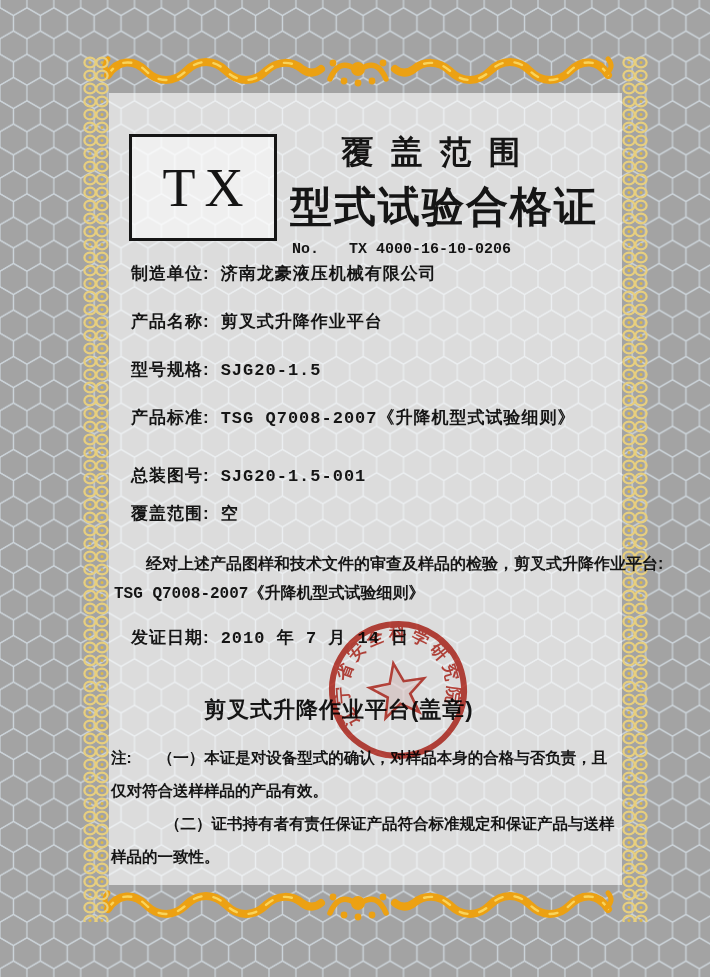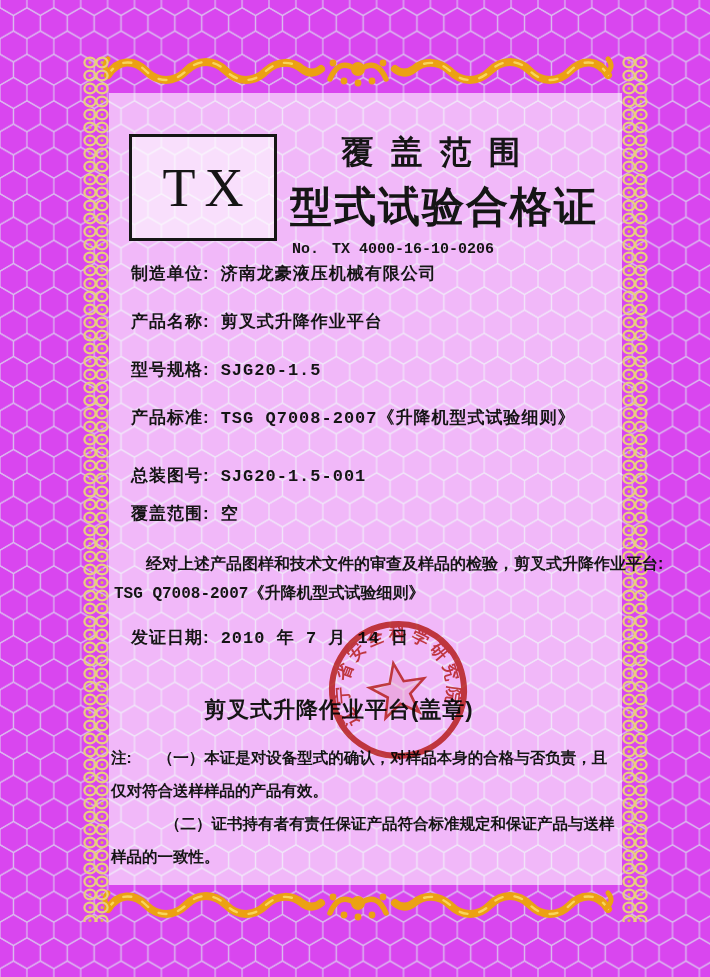--- a/index.html
+++ b/index.html
@@ -1,38 +1,38 @@
 <!DOCTYPE html>
 <html><head>
 <meta charset="utf-8">
 <style>
   html,body{margin:0;padding:0;}
   body{background:#ffffff;}
-  .page{position:relative;width:710px;height:977px;background:#d946ef;overflow:hidden;
+  .page{position:relative;width:710px;height:977px;background:#a3a3a3;overflow:hidden;
         color:#151515;font-family:"Liberation Sans","DejaVu Sans",sans-serif;}
   .watermark{position:absolute;left:0;top:0;z-index:0;}
   .inner-paper{position:absolute;left:109px;top:93px;width:513px;height:792px;
         background:rgba(255,255,255,.62);z-index:1;}
   .band,.chain{position:absolute;z-index:2;}
   .band-top{left:94px;top:50px;}
   .band-bottom{left:94px;top:884px;}
   .chain-left{left:82px;top:56px;}
   .chain-right{left:621px;top:56px;}
 
   .abs{position:absolute;z-index:3;}
   .tx-badge{left:129px;top:134px;width:133px;height:101px;border:3px solid #161616;
         display:flex;align-items:center;justify-content:center;background:rgba(255,255,255,.55);
         font-family:"Liberation Serif","DejaVu Serif",serif;font-size:54px;letter-spacing:9px;padding-left:9px;}
   .title-category{left:281px;top:131px;width:300px;text-align:center;font-weight:700;
         font-size:32px;letter-spacing:17px;text-indent:17px;white-space:nowrap;}
   .title-main{left:258px;top:179px;width:340px;text-align:right;font-weight:700;
         font-size:42px;letter-spacing:2px;white-space:nowrap;}
   .cert-no{left:292px;top:241px;font-family:"Liberation Mono","DejaVu Sans Mono",monospace;
         font-weight:700;font-size:15px;white-space:nowrap;}
-  .cert-no .num{margin-left:13px;}
+  .cert-no .num{margin-left:30px;}
 
   .field{left:131px;font-size:17px;font-weight:700;white-space:nowrap;letter-spacing:1px;}
   .fvalue{margin-left:11px;font-family:"Liberation Mono","DejaVu Sans Mono",monospace;}
 
   .statement{left:114px;top:549px;width:505px;font-size:16px;font-weight:700;line-height:30px;}
   .st1{text-indent:32px;white-space:nowrap;}
   .st2{white-space:nowrap;font-family:"Liberation Mono","DejaVu Sans Mono",monospace;}
 
   .issuer{left:204px;top:695px;font-size:22px;font-weight:700;white-space:nowrap;letter-spacing:1px;}
   .seal{position:absolute;left:314px;top:606px;z-index:4;mix-blend-mode:multiply;opacity:.92;}

